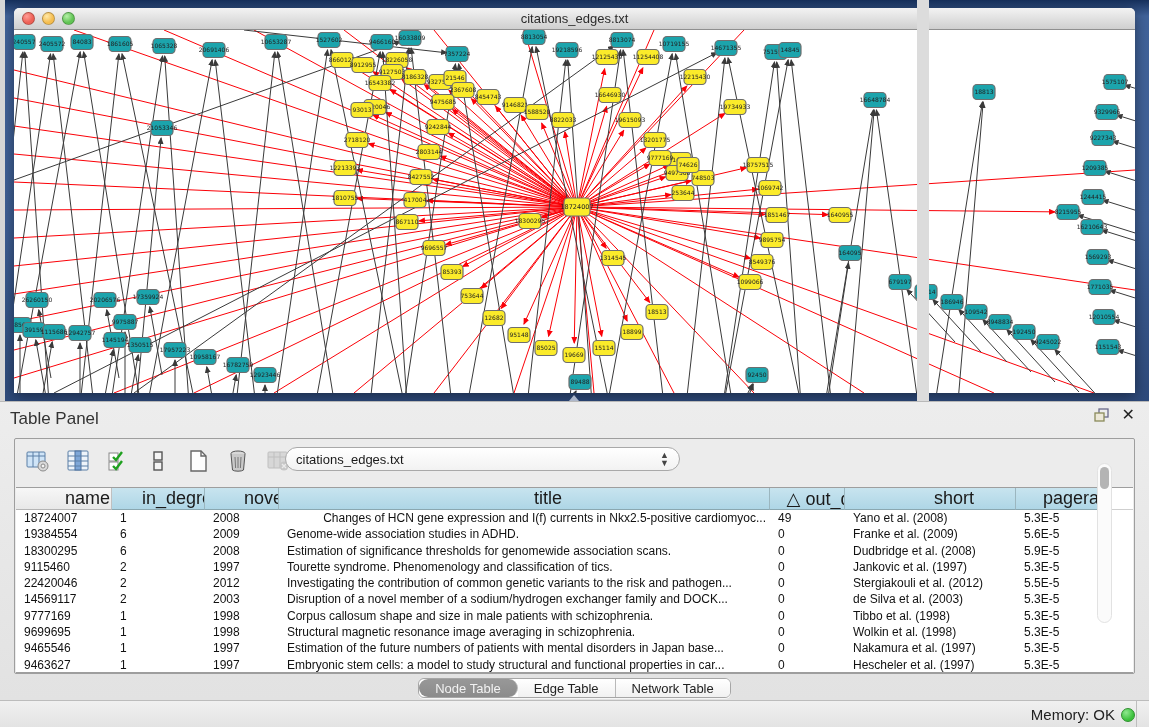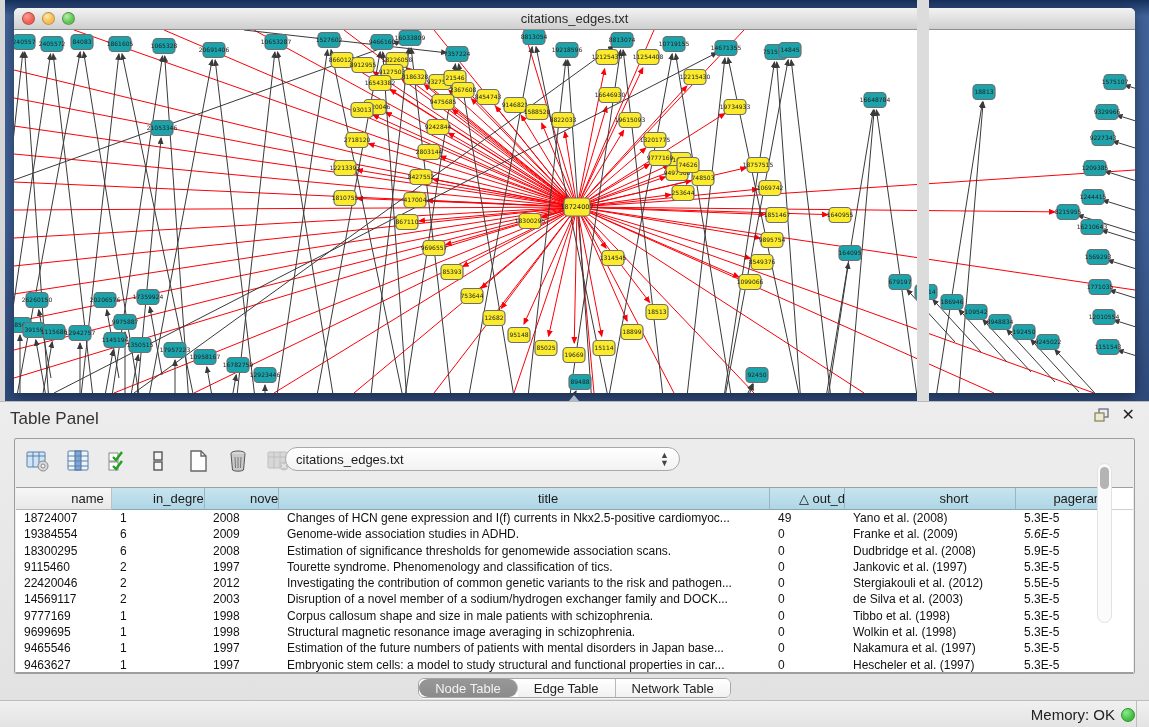--- a/index.html
+++ b/index.html
@@ -49,21 +49,21 @@
   .combo { position:absolute; left:270px; top:8px; width:395px; height:24px; background:linear-gradient(#fff,#f2f2f2);
     border:1px solid #a9a9a9; border-radius:12px; display:flex; align-items:center; padding:0 10px;
     font-size:13px; color:#1a1a1a; box-shadow:inset 0 1px 1px rgba(255,255,255,.8); }
   .combo .arrows { margin-left:auto; font-size:9px; color:#444; line-height:8px; text-align:center; }
 
   
   .tbl { position:absolute; left:1px; top:48px; width:1117px; height:186px; background:#fff;
     border:1px solid #9e9e9e; border-left:none; border-right:none; overflow:hidden; }
   .hdr-row { display:flex; height:22px; }
   .hdr-cell { height:22px; border-right:1px solid #9bb6bf; border-bottom:1px solid #8aa7b0;
-    background:linear-gradient(180deg,#c8e4ef,#aed6e6); font-size:13px; color:#1a1a1a;
+    background:linear-gradient(180deg,#c8e4ef,#aed6e6); font-size:18px; color:#1a1a1a;
     display:flex; align-items:center; justify-content:center; overflow:hidden; white-space:nowrap;padding-left:48px; }
   .hdr-cell.plain { background:linear-gradient(180deg,#f7f7f7,#e8e8e8); border-right:1px solid #c0c0c0;
     border-bottom:1px solid #b5b5b5; }
   .hdr-fill { flex:1; background:#fff; border-bottom:1px solid #cfcfcf; }
   .row { display:flex; height:16.3px; font-size:12px; color:#111; }
   .cell { overflow:hidden; white-space:nowrap; padding:1px 4px 0 8px; }
   .vscroll { position:absolute; right:22px; top:24px; width:15px; height:160px; background:#fbfbfb;
     border:1px solid #e2e2e2; border-radius:8px; }
   .vthumb { position:absolute; left:2px; top:3px; width:9px; height:22px; background:#b4b4b4; border-radius:5px; }
 
@@ -835,33 +835,33 @@
             <div class="hdr-cell" style="width: 75px;">△ out_de...</div>
             <div class="hdr-cell" style="width: 171px;">short</div>
             <div class="hdr-cell" style="width: 82px;">pagerank</div>
             <div class="hdr-fill"></div>
           </div>
         <div id="tblBody">
             <div class="row">
               <div class="cell" style="width: 96px;">18724007</div>
               <div class="cell" style="width: 93px;">1</div>
               <div class="cell" style="width: 74px;">2008</div>
-              <div class="cell" style="width: 491px;">Changes of HCN gene expression and I(f) currents in Nkx2.5-positive cardiomyoc...</div>
+              <div class="cell" style="width: 491px; text-align: right;">Changes of HCN gene expression and I(f) currents in Nkx2.5-positive cardiomyoc...</div>
               <div class="cell" style="width: 75px;">49</div>
               <div class="cell" style="width: 171px;">Yano et al. (2008)</div>
               <div class="cell" style="width: 82px;">5.3E-5</div>
             </div>
             <div class="row">
               <div class="cell" style="width: 96px;">19384554</div>
               <div class="cell" style="width: 93px;">6</div>
               <div class="cell" style="width: 74px;">2009</div>
               <div class="cell" style="width: 491px;">Genome-wide association studies in ADHD.</div>
               <div class="cell" style="width: 75px;">0</div>
               <div class="cell" style="width: 171px;">Franke et al. (2009)</div>
-              <div class="cell" style="width: 82px; font-style: italic;">5.6E-5</div>
+              <div class="cell" style="width: 82px;">5.6E-5</div>
             </div>
             <div class="row">
               <div class="cell" style="width: 96px;">18300295</div>
               <div class="cell" style="width: 93px;">6</div>
               <div class="cell" style="width: 74px;">2008</div>
               <div class="cell" style="width: 491px;">Estimation of significance thresholds for genomewide association scans.</div>
               <div class="cell" style="width: 75px;">0</div>
               <div class="cell" style="width: 171px;">Dudbridge et al. (2008)</div>
               <div class="cell" style="width: 82px;">5.9E-5</div>
             </div>

